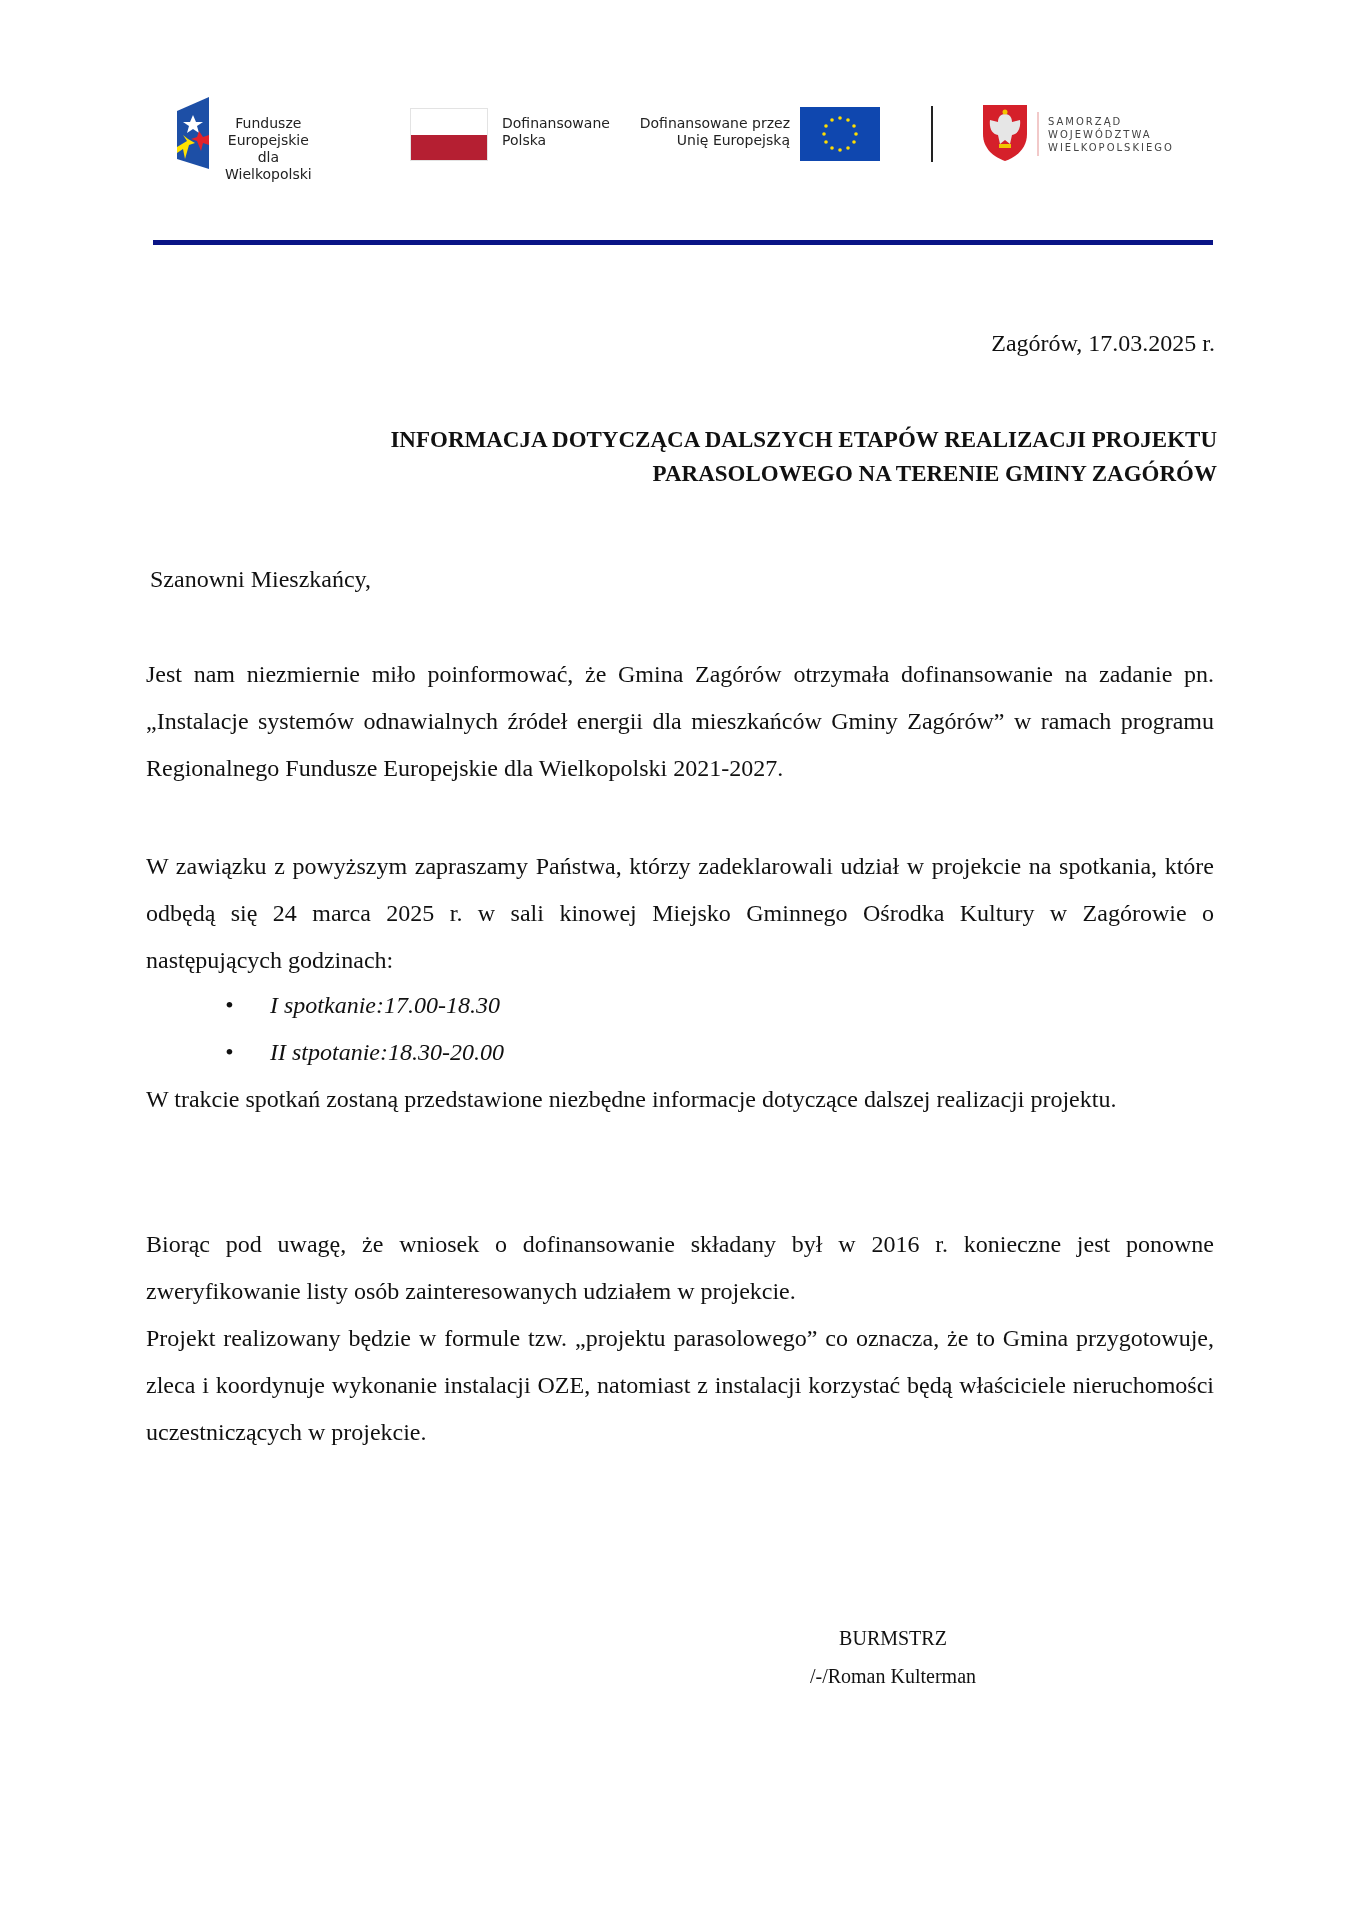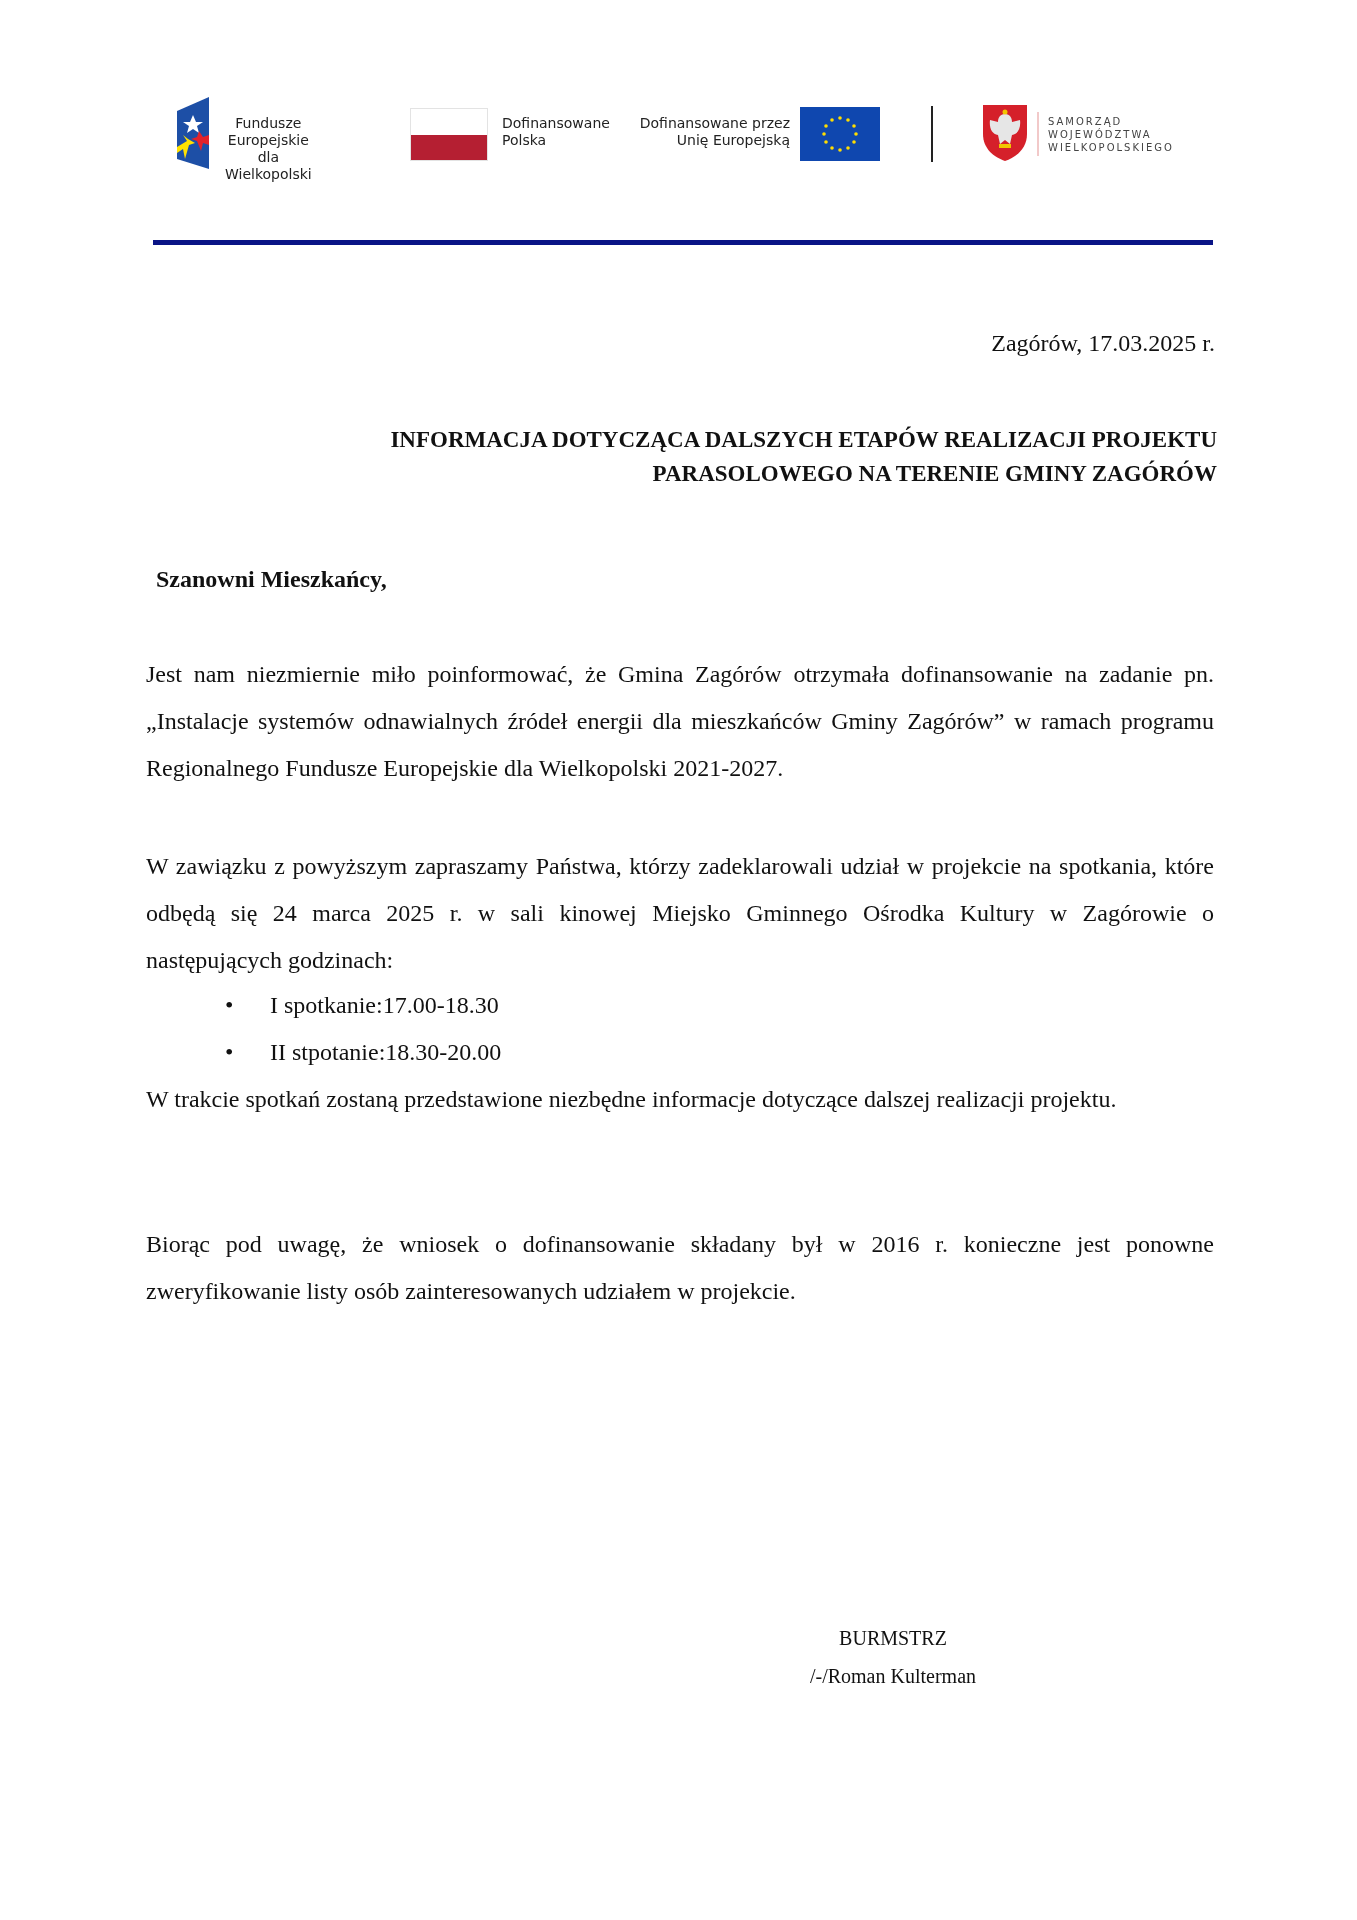--- a/index.html
+++ b/index.html
@@ -16,27 +16,27 @@
   .eu-text { left:600px; top:115px; width:190px; text-align:right; }
   .eu-flag { left:800px; top:107px; width:80px; height:54px; background:#0f47af; }
   .sep { left:931px; top:106px; width:2px; height:56px; background:#222; }
   .crest { left:982px; top:104px; width:46px; height:58px; }
   .crest-sep { left:1037px; top:112px; width:2px; height:44px; background:#f2c9c9; }
   .sw-text { left:1048px; top:115px; font-size:10px; line-height:13px; letter-spacing:2px; color:#444; font-family:"DejaVu Sans","Liberation Sans",sans-serif; }
   .rule { left:153px; top:240px; width:1060px; height:5px; background:#0a1486; }
 
   .date { right:142px; top:330px; font-size:24px; }
   .title { left:140px; width:1077px; top:423px; text-align:right; font-weight:bold; font-size:23px; line-height:34px; }
-  .greeting { left:156px; top:566px; font-weight:bold; font-size:24px; }
+  .greeting { left:150px; top:566px; font-weight:normal; font-size:24px; }
   .para { left:146px; width:1068px; font-size:24px; line-height:47px; text-align:justify; text-align-last:left; }
   .para p { margin:0; }
   .p1 { top:651px; }
   .p2 { top:843px; }
   .bullets { left:225px; top:982px; font-size:24px; line-height:47px; margin:0; padding:0; list-style:none; }
-  .bullets li { position:relative; padding-left:45px; }
+  .bullets li { position:relative; padding-left:45px;font-style:italic; }
   .bullets li::before { content:"•"; position:absolute; left:0; }
   .p3 { top:1076px; }
   .p4 { top:1221px; }
   .sign1 { left:793px; width:200px; top:1627px; text-align:center; font-size:20px; }
   .sign2 { left:773px; width:240px; top:1665px; text-align:center; font-size:20px; }
 </style>
 </head>
 <body>
 
 <div class="abs">
@@ -121,16 +121,17 @@
   <li>I spotkanie:17.00-18.30</li>
   <li>II stpotanie:18.30-20.00</li>
 </ul>
 
 <div class="abs para p3">
   <p>W trakcie spotkań zostaną przedstawione niezbędne informacje dotyczące dalszej realizacji projektu.</p>
 </div>
 
 <div class="abs para p4">
   <p>Biorąc pod uwagę, że wniosek o dofinansowanie składany był w 2016 r. konieczne jest ponowne zweryfikowanie listy osób zainteresowanych udziałem w projekcie.</p>
+  <p>Projekt realizowany będzie w formule tzw. „projektu parasolowego” co oznacza, że to Gmina przygotowuje, zleca i koordynuje wykonanie instalacji OZE, natomiast z instalacji korzystać będą właściciele nieruchomości uczestniczących w projekcie.</p>
 </div>
 
 <div class="abs sign1">BURMSTRZ</div>
 <div class="abs sign2">/-/Roman Kulterman</div>
 
 </body></html>

